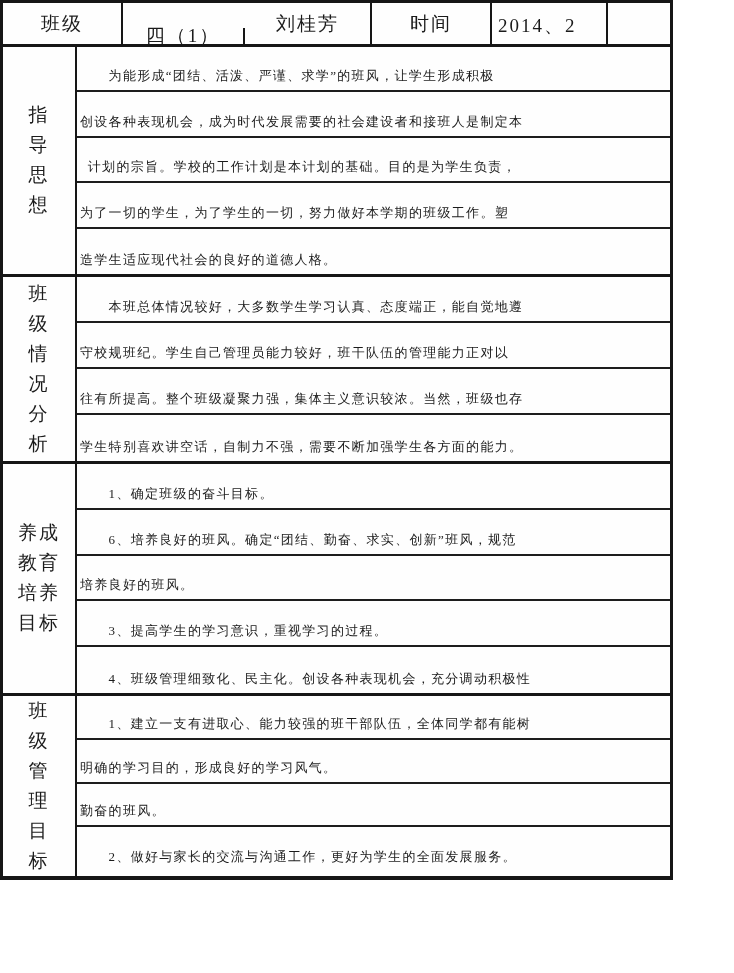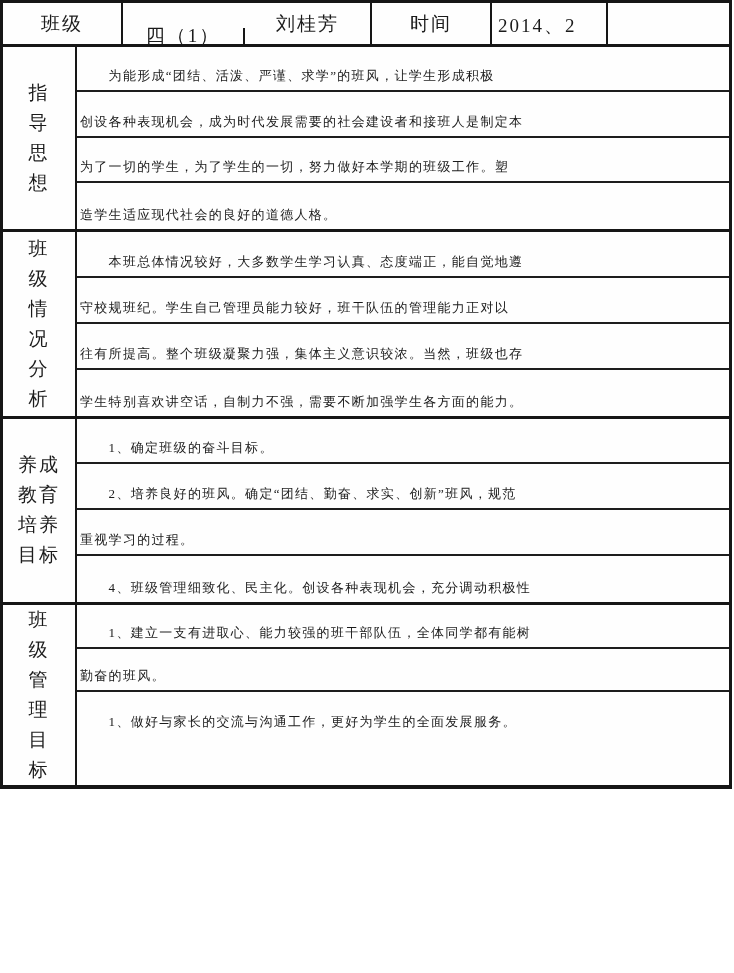--- a/index.html
+++ b/index.html
@@ -6,21 +6,21 @@
   html, body { background: #ffffff; }
   body {
     width: 734px; height: 973px;
     position: relative;
     font-family: "Liberation Serif", "DejaVu Serif", serif;
     color: #1b1b1b;
     overflow: hidden;
   }
   .doc {
     position: absolute; left: 0; top: 0;
-    width: 732px;
+    width: 673px;
     background: #fefefe;
     border: 3px solid #161616;
     border-bottom-width: 4px;
   }
   
   .header-row { display: flex; height: 44px; border-bottom: 3px solid #161616; }
   .header-row > div {
     border-right: 2px solid #161616;
     display: flex; align-items: center; justify-content: center;
     font-size: 19px; letter-spacing: 2px;
@@ -79,20 +79,21 @@
       <div class="section sec-0">
         <div class="label-cell">
           <div class="label-line">指</div>
           <div class="label-line">导</div>
           <div class="label-line">思</div>
           <div class="label-line">想</div>
         </div>
         <div class="content">
           <div class="row">　　为能形成“团结、活泼、严谨、求学”的班风，让学生形成积极</div>
           <div class="row">创设各种表现机会，成为时代发展需要的社会建设者和接班人是制定本</div>
+          <div class="row"> 计划的宗旨。学校的工作计划是本计划的基础。目的是为学生负责，</div>
           <div class="row">为了一切的学生，为了学生的一切，努力做好本学期的班级工作。塑</div>
           <div class="row">造学生适应现代社会的良好的道德人格。</div>
         </div>
       </div>
       <div class="section sec-1">
         <div class="label-cell">
           <div class="label-line">班</div>
           <div class="label-line">级</div>
           <div class="label-line">情</div>
           <div class="label-line">况</div>
@@ -108,35 +109,37 @@
       </div>
       <div class="section sec-2">
         <div class="label-cell">
           <div class="label-line">养成</div>
           <div class="label-line">教育</div>
           <div class="label-line">培养</div>
           <div class="label-line">目标</div>
         </div>
         <div class="content">
           <div class="row">　　1、确定班级的奋斗目标。</div>
-          <div class="row">　　2、培养良好的班风。确定“团结、勤奋、求实、创新”班风，规范</div>
-          <div class="row">重视学习的过程。</div>
+          <div class="row">　　6、培养良好的班风。确定“团结、勤奋、求实、创新”班风，规范</div>
+          <div class="row">培养良好的班风。</div>
+          <div class="row">　　3、提高学生的学习意识，重视学习的过程。</div>
           <div class="row">　　4、班级管理细致化、民主化。创设各种表现机会，充分调动积极性</div>
         </div>
       </div>
       <div class="section sec-3">
         <div class="label-cell">
           <div class="label-line">班</div>
           <div class="label-line">级</div>
           <div class="label-line">管</div>
           <div class="label-line">理</div>
           <div class="label-line">目</div>
           <div class="label-line">标</div>
         </div>
         <div class="content">
           <div class="row">　　1、建立一支有进取心、能力较强的班干部队伍，全体同学都有能树</div>
+          <div class="row">明确的学习目的，形成良好的学习风气。</div>
           <div class="row">勤奋的班风。</div>
-          <div class="row">　　1、做好与家长的交流与沟通工作，更好为学生的全面发展服务。</div>
+          <div class="row">　　2、做好与家长的交流与沟通工作，更好为学生的全面发展服务。</div>
         </div>
       </div>
     </div>
 
 </div>
 
 </body></html>

